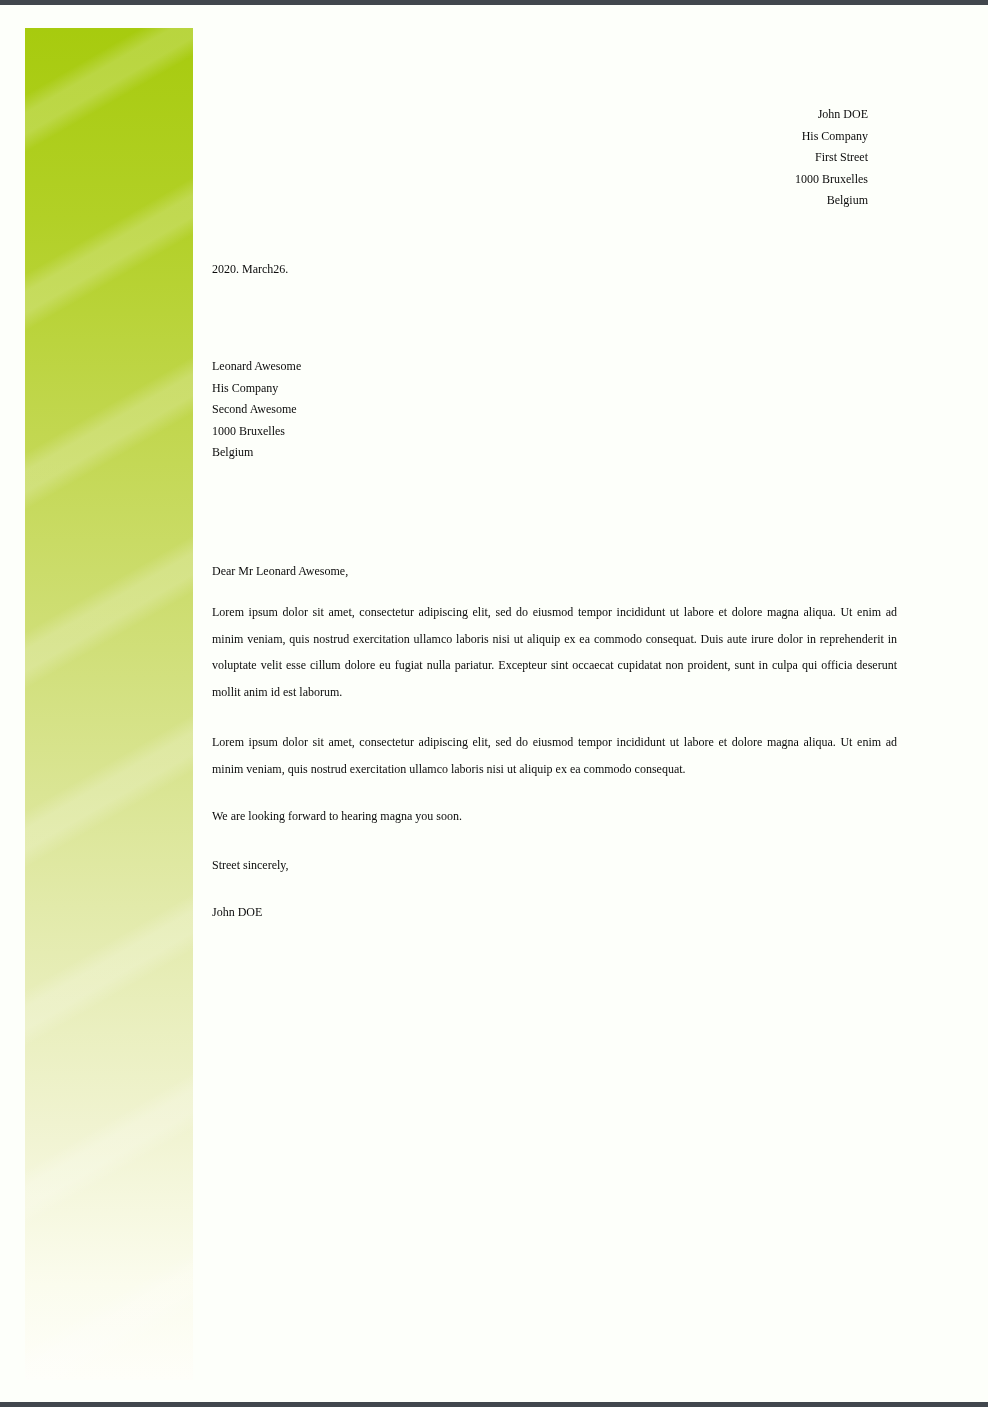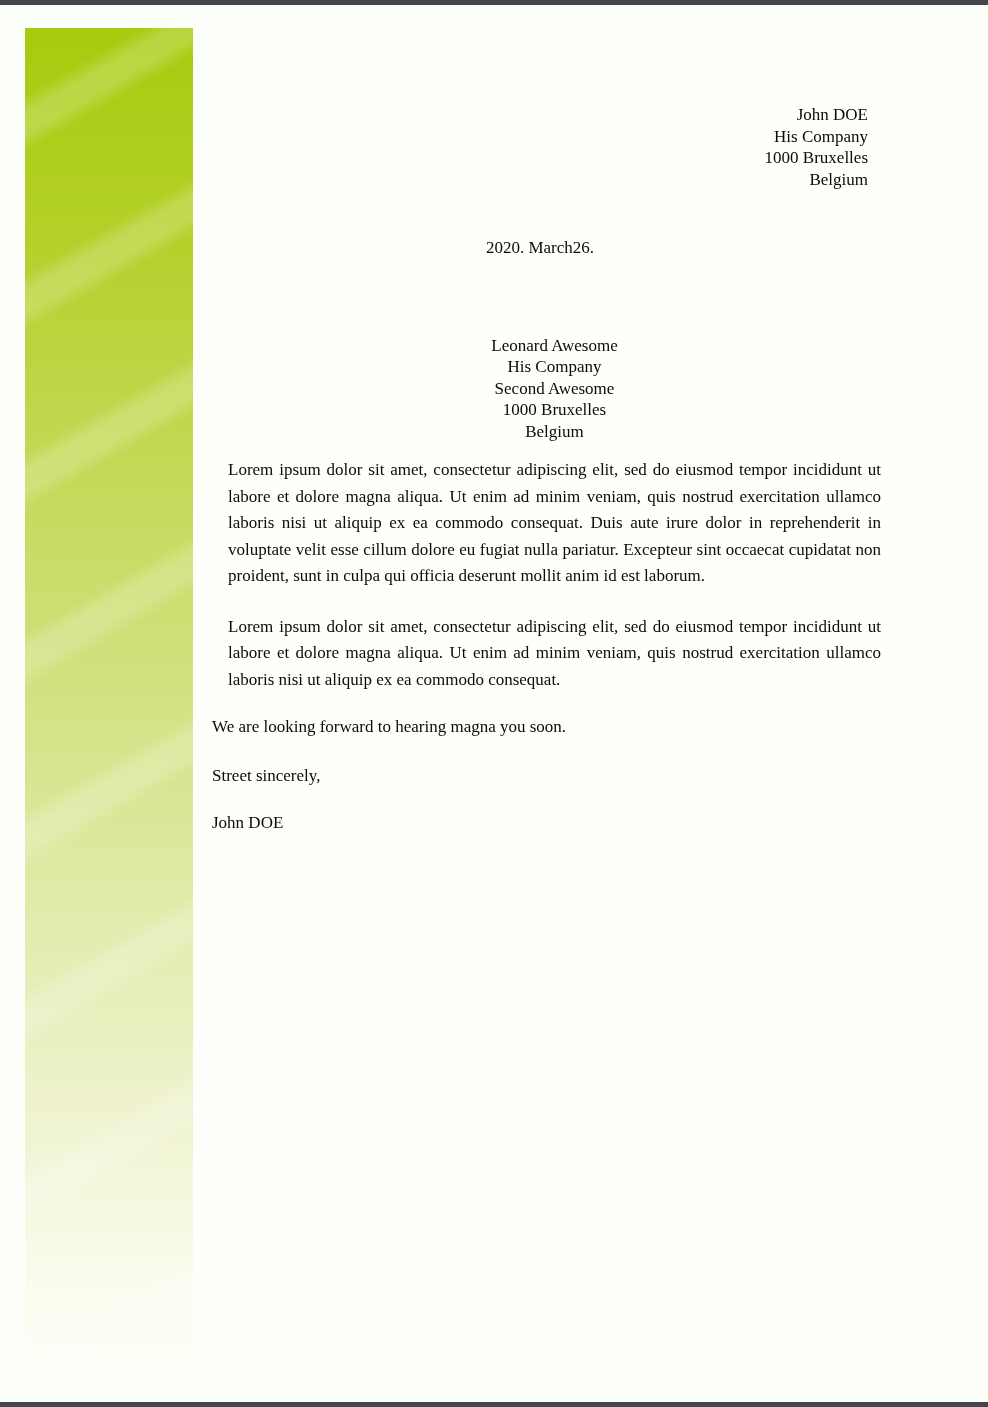--- a/index.html
+++ b/index.html
@@ -52,43 +52,43 @@
         #e2eaaa 65%,
         #f0f3d0 81%,
         #fbfcee 93%,
         #fefef9 100%);
   }
   .content {
     position: absolute;
     left: 212px;
     top: 0;
     width: 685px;
-    font-size: 17px;
+    font-size: 12px;
     line-height: 21.5px;
   }
   .sender {
     padding-top: 104px;
     text-align: right;
     margin-right: 29px;
   }
   .date {
     margin-top: 47px;
-    text-align: center;
+    text-align: left;
     margin-right: 29px;
   }
   .recipient {
     margin-top: 76px;
-    text-align: center;
+    text-align: left;
   }
   .salutation {
     margin-top: 94px;
     line-height: 26.5px;
   }
   .body-para {
-    margin: 16px;
+    margin: 0;
     margin-top: 15px;
     text-align: justify;
     line-height: 26.5px;
   }
   .body-para.second {
     margin-top: 24px;
   }
   .closing {
     margin-top: 21px;
     line-height: 26.5px;
@@ -107,34 +107,36 @@
 
 <div class="page">
   <div class="top-rule"></div>
   <div class="sidebar"></div>
 
   <div class="content">
 
     <div class="sender">
       <div>John DOE</div>
       <div>His Company</div>
+      <div>First Street</div>
       <div>1000 Bruxelles</div>
       <div>Belgium</div>
     </div>
 
     <div class="date">2020. March26.</div>
 
     <div class="recipient">
       <div>Leonard Awesome</div>
       <div>His Company</div>
       <div>Second Awesome</div>
       <div>1000 Bruxelles</div>
       <div>Belgium</div>
     </div>
 
+    <div class="salutation">Dear Mr Leonard Awesome,</div>
 
     <p class="body-para">Lorem ipsum dolor sit amet, consectetur adipiscing elit, sed do eiusmod tempor incididunt ut labore et dolore magna aliqua. Ut enim ad minim veniam, quis nostrud exercitation ullamco laboris nisi ut aliquip ex ea commodo consequat. Duis aute irure dolor in reprehenderit in voluptate velit esse cillum dolore eu fugiat nulla pariatur. Excepteur sint occaecat cupidatat non proident, sunt in culpa qui officia deserunt mollit anim id est laborum.</p>
     <p class="body-para second">Lorem ipsum dolor sit amet, consectetur adipiscing elit, sed do eiusmod tempor incididunt ut labore et dolore magna aliqua. Ut enim ad minim veniam, quis nostrud exercitation ullamco laboris nisi ut aliquip ex ea commodo consequat.</p>
 
     <div class="closing">We are looking forward to hearing magna you soon.</div>
     <div class="valediction">Street sincerely,</div>
     <div class="signature">John DOE</div>
 
   </div>
 

